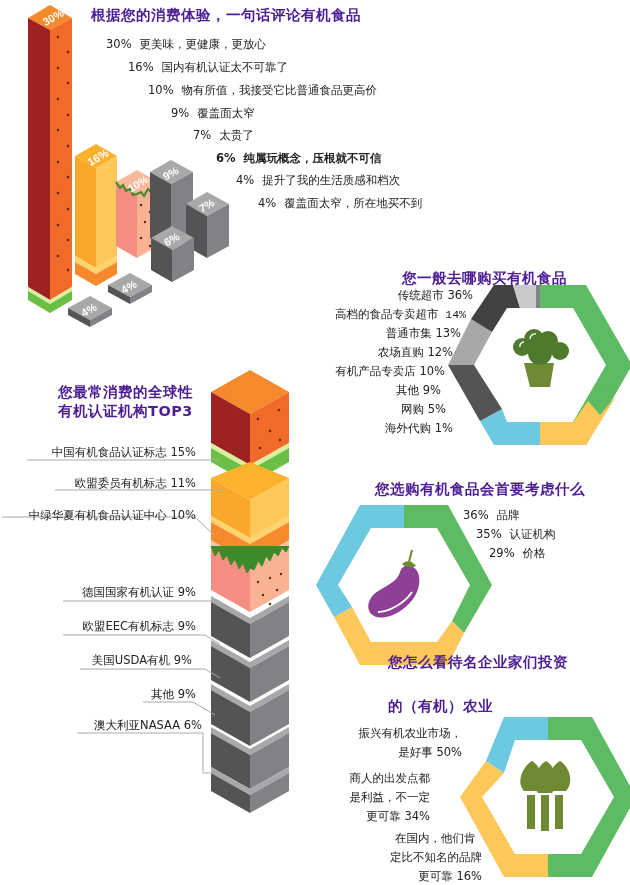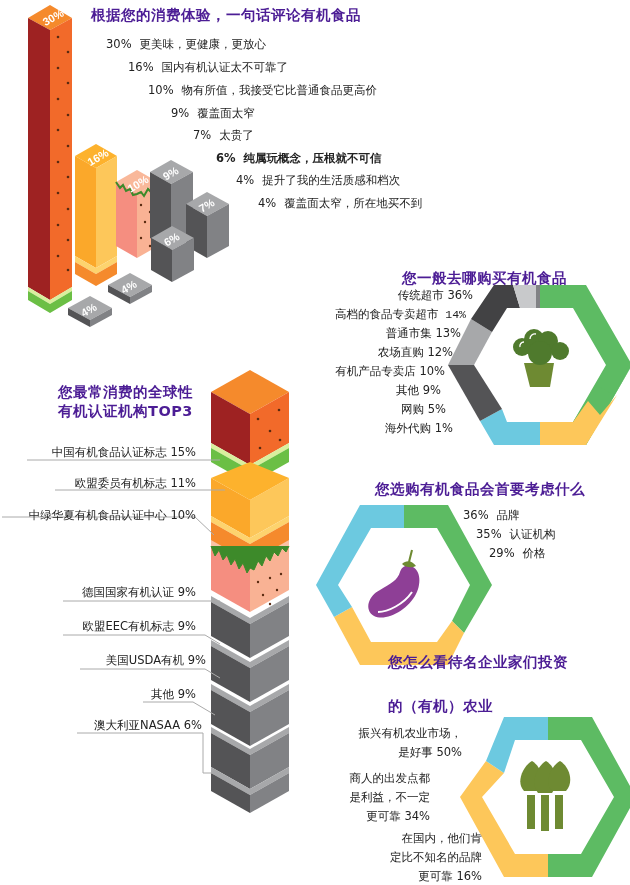--- a/index.html
+++ b/index.html
@@ -250,21 +250,21 @@
 <div class="abs item r" style="right:184px; top:402px;text-align:center;"><span>网购</span> <span>5%</span></div>
 <div class="abs item r" style="right:177px; top:421px;"><span>海外代购</span> <span>1%</span></div>
 
 <div class="abs title" style="left:58px; top:383px;">您最常消费的全球性</div>
 <div class="abs title" style="left:58px; top:402px;">有机认证机构TOP3</div>
 <div class="abs item r" style="right:434px; top:445px;"><span>中国有机食品认证标志</span> <span>15%</span></div>
 <div class="abs item r" style="right:434px; top:476px;"><span>欧盟委员有机标志</span> <span>11%</span></div>
 <div class="abs item r" style="right:434px; top:508px;"><span>中绿华夏有机食品认证中心</span> <span>10%</span></div>
 <div class="abs item r" style="right:434px; top:585px;text-align:right;"><span>德国国家有机认证</span> <span>9%</span></div>
 <div class="abs item r" style="right:434px; top:619px;"><span>欧盟EEC有机标志</span> <span>9%</span></div>
-<div class="abs item r" style="right:424px; top:653px;"><span>美国USDA有机</span> <span>9%</span></div>
+<div class="abs item r" style="right:438px; top:653px;"><span>美国USDA有机</span> <span>9%</span></div>
 <div class="abs item r" style="right:434px; top:687px;"><span>其他</span> <span>9%</span></div>
 <div class="abs item r" style="right:428px; top:718px;"><span>澳大利亚NASAA</span> <span>6%</span></div>
 
 <div class="abs title" style="left:375px; top:480px;">您选购有机食品会首要考虑什么</div>
 <div class="abs item" style="left:463px; top:508px;"><span class="pct">36%</span><span>品牌</span></div>
 <div class="abs item" style="left:476px; top:527px;"><span class="pct">35%</span><span>认证机构</span></div>
 <div class="abs item" style="left:489px; top:546px;"><span class="pct">29%</span><span>价格</span></div>
 
 <div class="abs title" style="left:388px; top:653px;">您怎么看待名企业家们投资</div>
 <div class="abs title" style="left:388px; top:697px;">的（有机）农业</div>
@@ -272,16 +272,16 @@
 <div class="abs item r" style="right:168px; top:724px; line-height:19px;">
   <div>振兴有机农业市场，</div>
   <div><span>是好事</span> <span>50%</span></div>
 </div>
 <div class="abs item r" style="right:200px; top:769px; line-height:19px;">
   <div>商人的出发点都</div>
   <div>是利益，不一定</div>
   <div><span>更可靠</span> <span>34%</span></div>
 </div>
 <div class="abs item r" style="right:148px; top:829px; line-height:19px;">
-  <div style="text-align:right; padding-left:5px;">在国内，他们肯</div>
+  <div style="text-align:left; padding-left:5px;">在国内，他们肯</div>
   <div>定比不知名的品牌</div>
   <div><span>更可靠</span> <span>16%</span></div>
 </div>
 
 </body></html>

